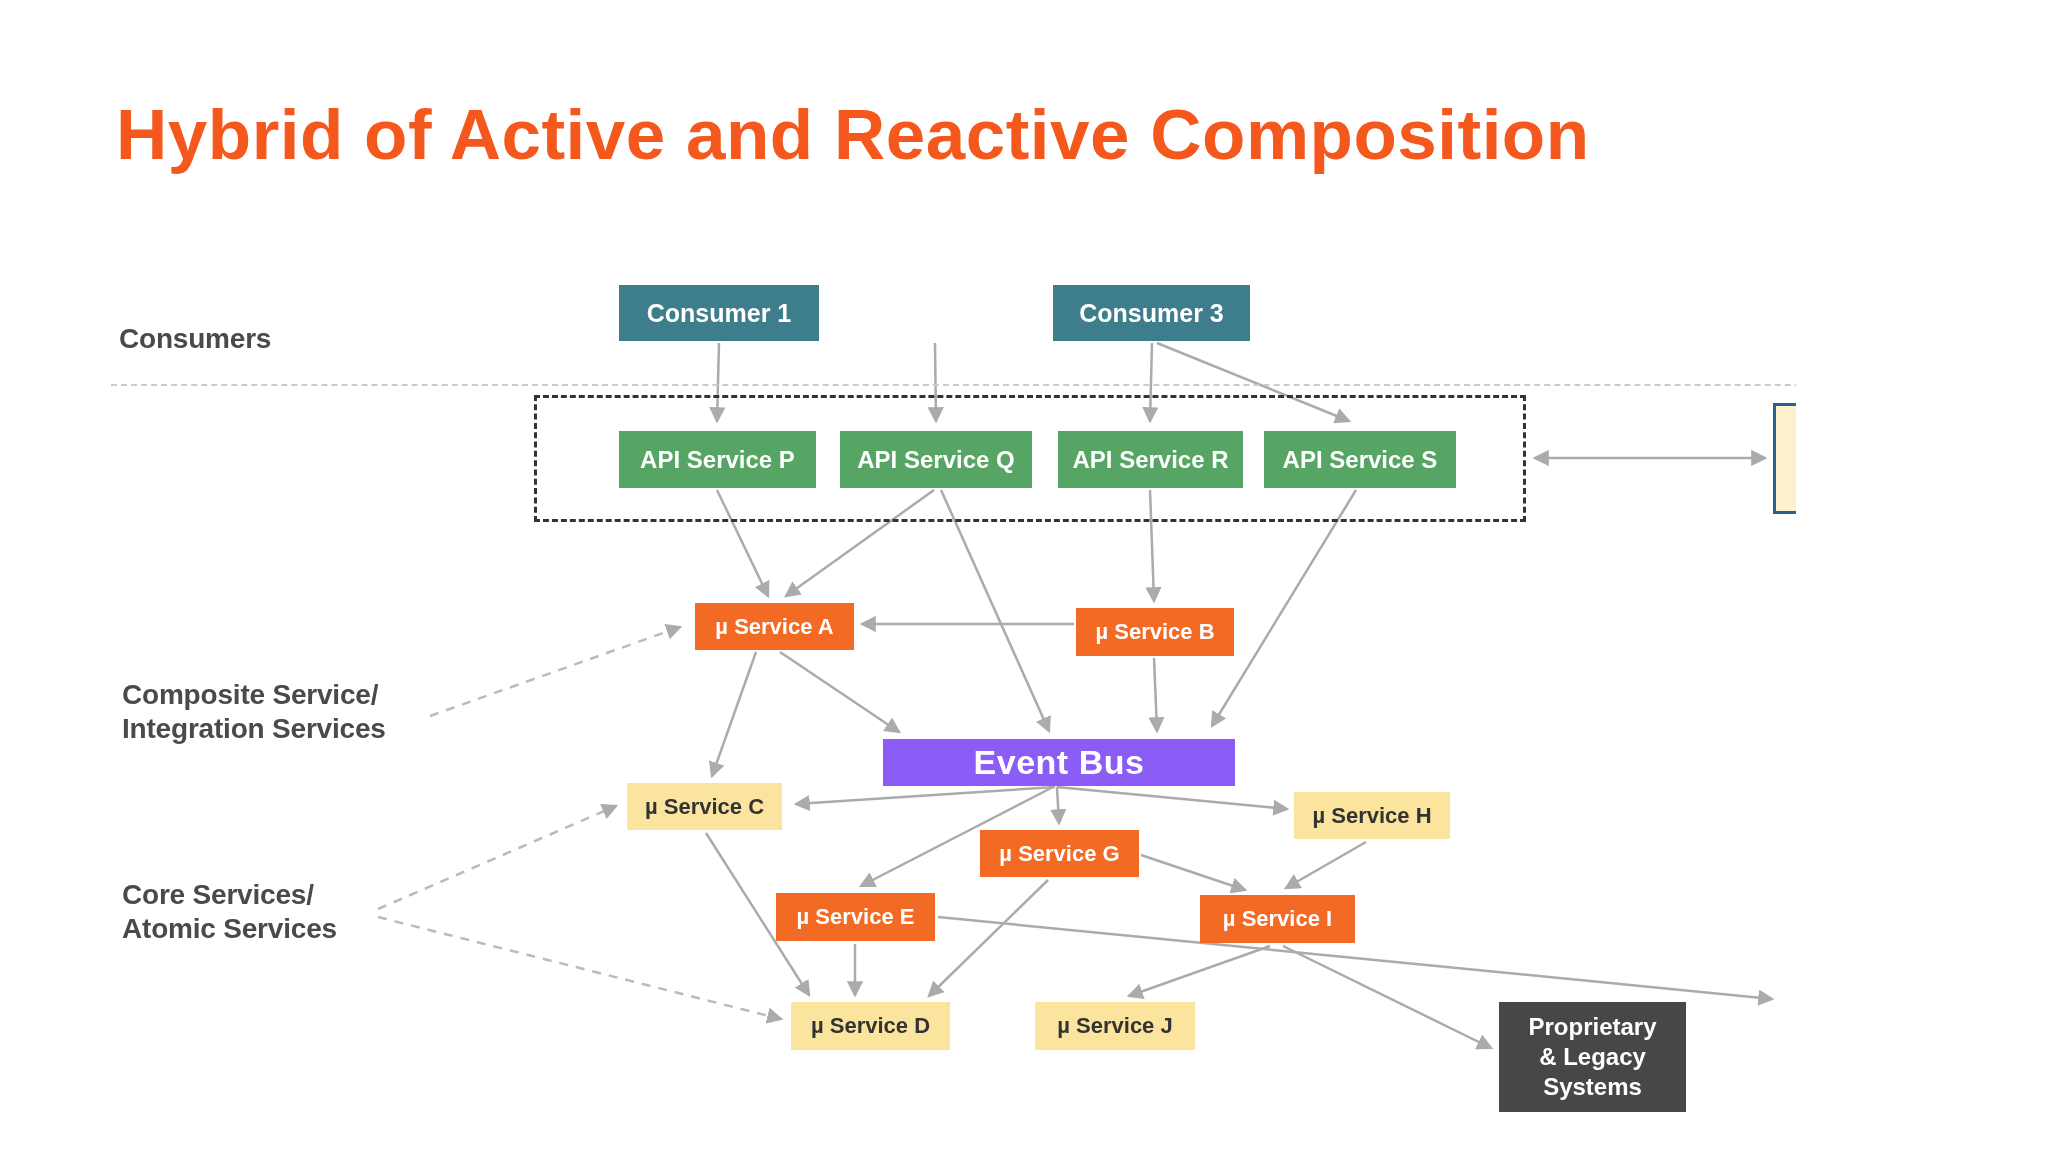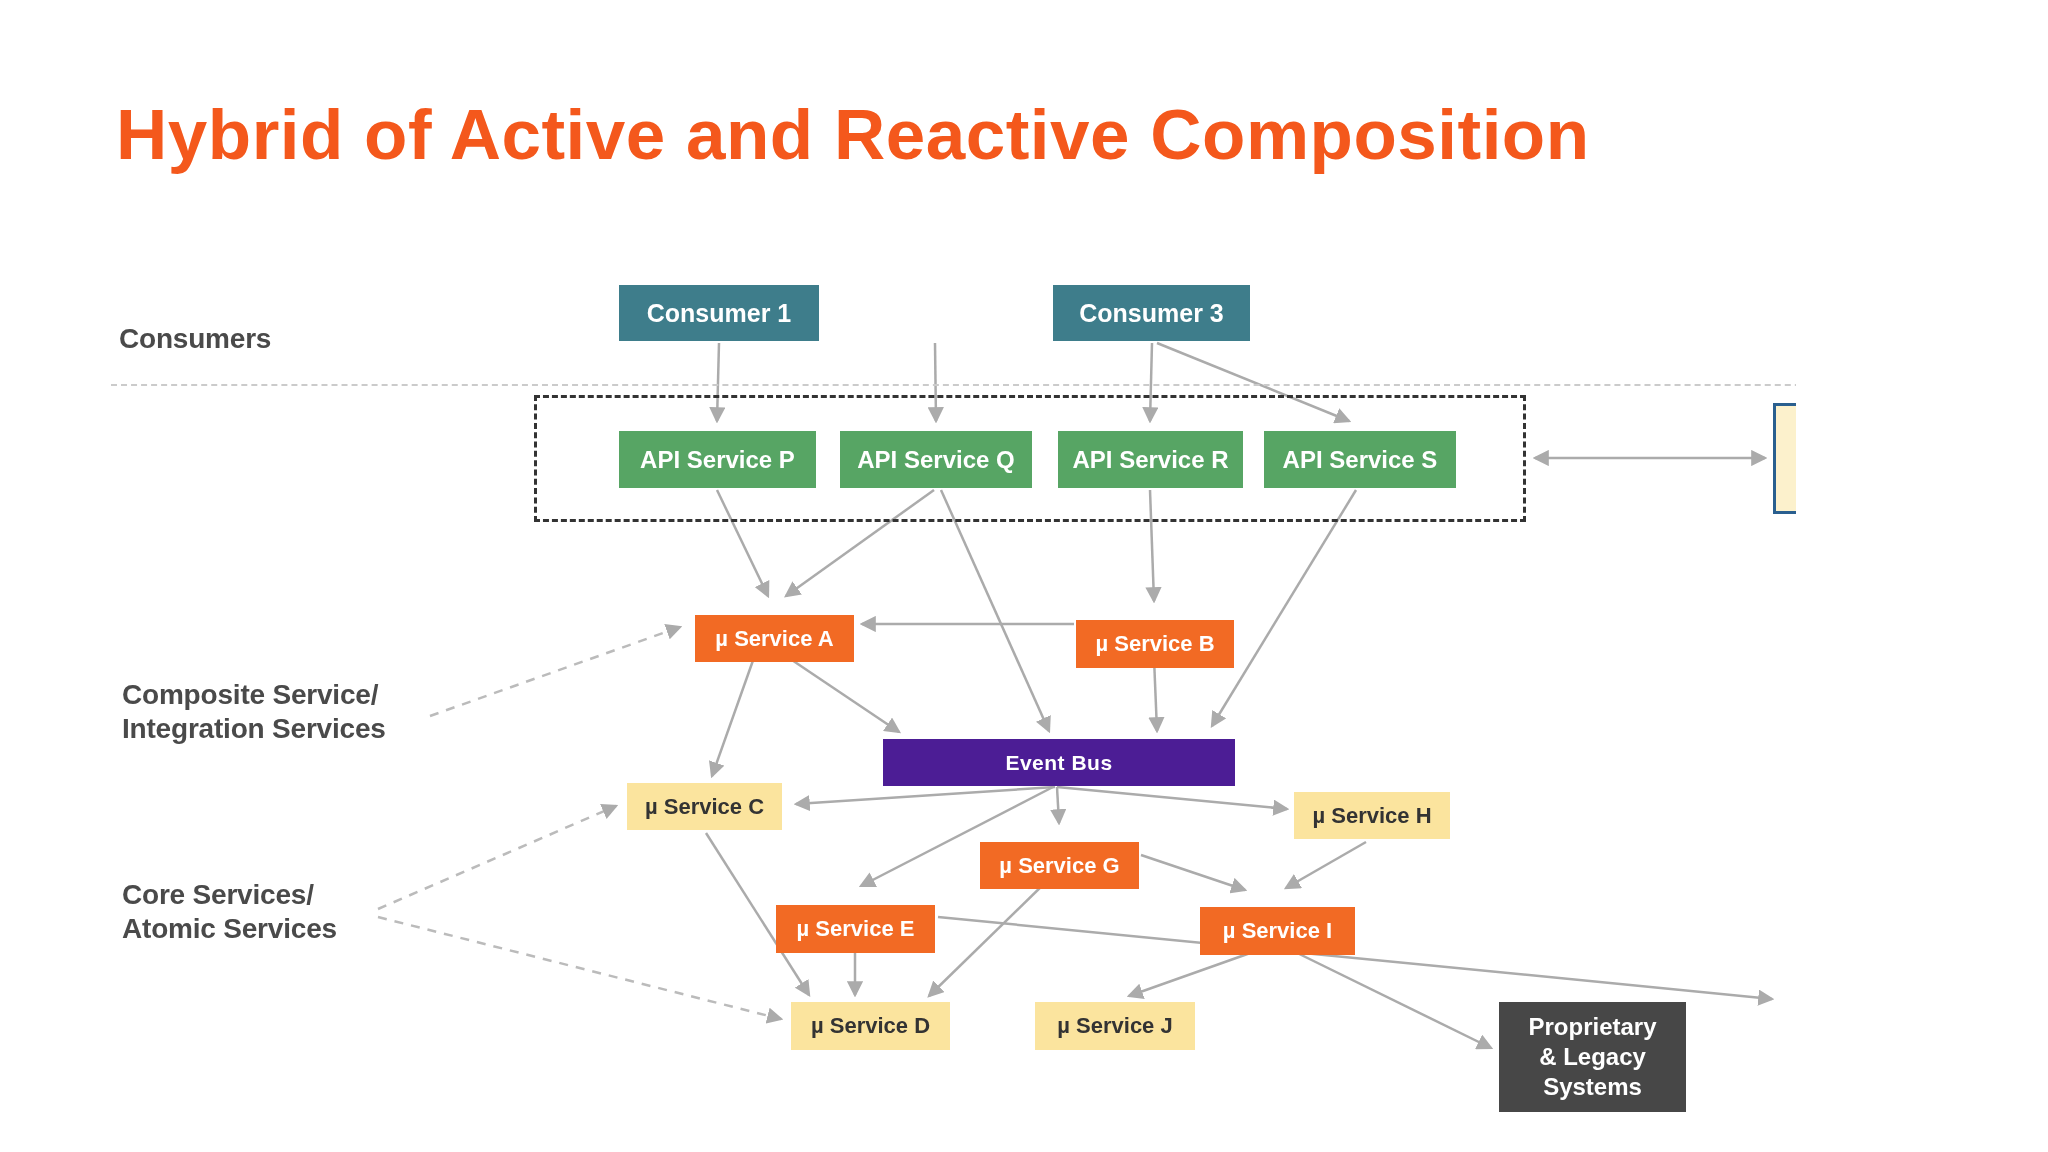--- a/index.html
+++ b/index.html
@@ -32,23 +32,23 @@
     border:3px dashed #333333;box-sizing:border-box;background:transparent;
   }
   .node{
     position:absolute;display:flex;flex-direction:column;
     align-items:center;justify-content:center;text-align:center;
     color:#ffffff;font-weight:700;box-sizing:border-box;
   }
   .node span{display:block;}
   .teal{background:#3E7D8B;font-size:25px;}
   .green{background:#57A564;font-size:24px;}
-  .orange{background:#F26A24;font-size:22px;margin-top:12px;}
+  .orange{background:#F26A24;font-size:22px;}
   .yellow{background:#FBE49E;color:#333333;font-size:22px;}
-  .red{background:#4c1d95;font-size:21px;letter-spacing:.5px;text-align:right;}
+  .red{background:#8b5cf6;font-size:34px;letter-spacing:.5px;text-align:right;}
   .dark{background:#474747;font-size:24px;line-height:30px;}
   .cream{
     background:#FCF1CC;border:3px solid #2A5F8F;
     color:#333333;font-weight:400;font-size:27px;line-height:33px;
   }
 </style>
 </head>
 <body>
 
 <div class="canvas">

